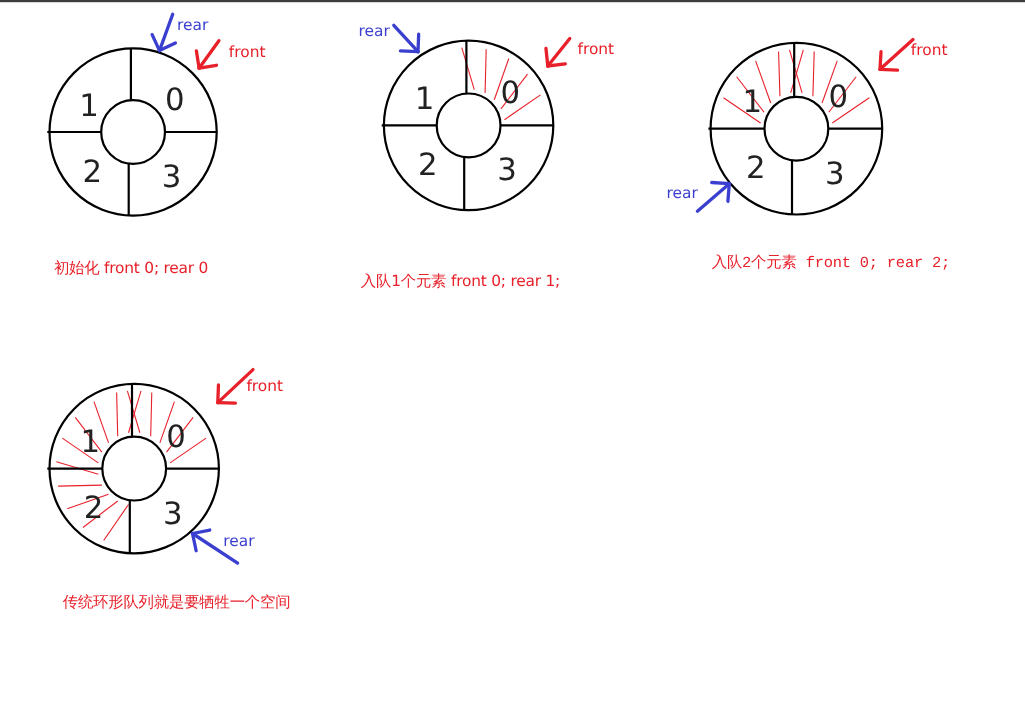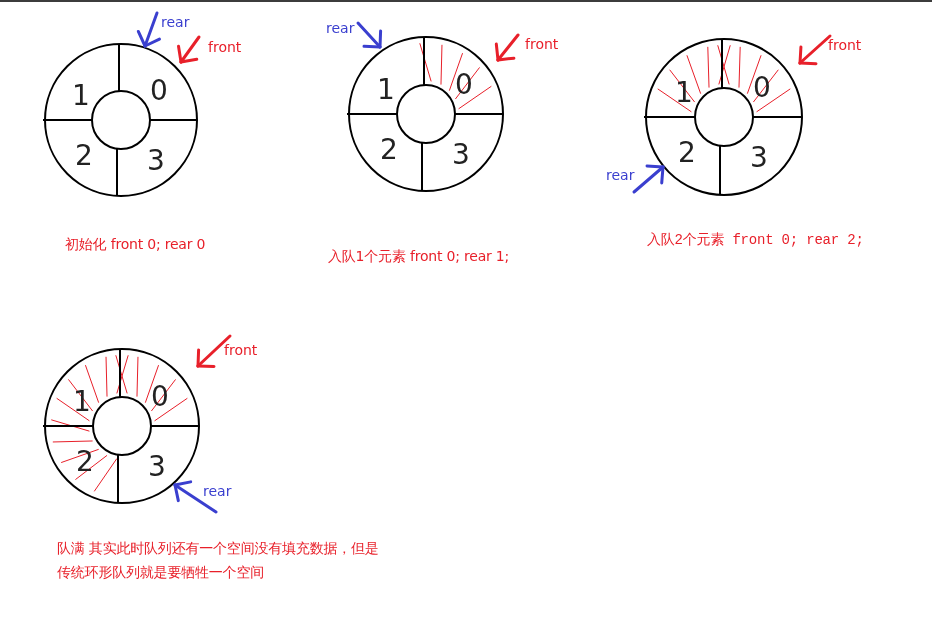--- a/index.html
+++ b/index.html
@@ -149,19 +149,18 @@
       <text x="224" y="355" fill="#e8202a" class="ptr-label">front</text>
       <g>
         <line x1="216" y1="512" x2="175" y2="485" stroke="#3a3fcf" stroke-width="3" stroke-linecap="round"></line>
         <line x1="175" y1="485" x2="178.31099561694862" y2="500.6536675582608" stroke="#3a3fcf" stroke-width="3" stroke-linecap="round"></line>
         <line x1="175" y1="485" x2="190.68850116237533" y2="481.8581961744647" stroke="#3a3fcf" stroke-width="3" stroke-linecap="round"></line>
       </g>
       <text x="203" y="496" fill="#3a3fcf" class="ptr-label">rear</text>
     </g>
   </svg>
 
-<div class="caption" id="cap-0" style="left: 65px; top: 232px;">初始化 front 0; rear 0</div>
+<div class="caption" id="cap-0" style="left: 49px; top: 232px;">初始化 front 0; rear 0</div>
 <div class="caption" id="cap-1" style="left: 328px; top: 244px;">入队1个元素 front 0; rear 1;</div>
 <div class="caption" id="cap-2" style="left: 647px; top: 228px; font-family: Liberation Mono, monospace;">入队2个元素 front 0; rear 2;</div>
 <div class="caption" id="cap-3" style="left: 57px; top: 536px;">
-  <div>队满 其实此时队列还有一个空间没有填充数据，但是</div>
   <div>传统环形队列就是要牺牲一个空间</div>
 </div>
 
 </body></html>

